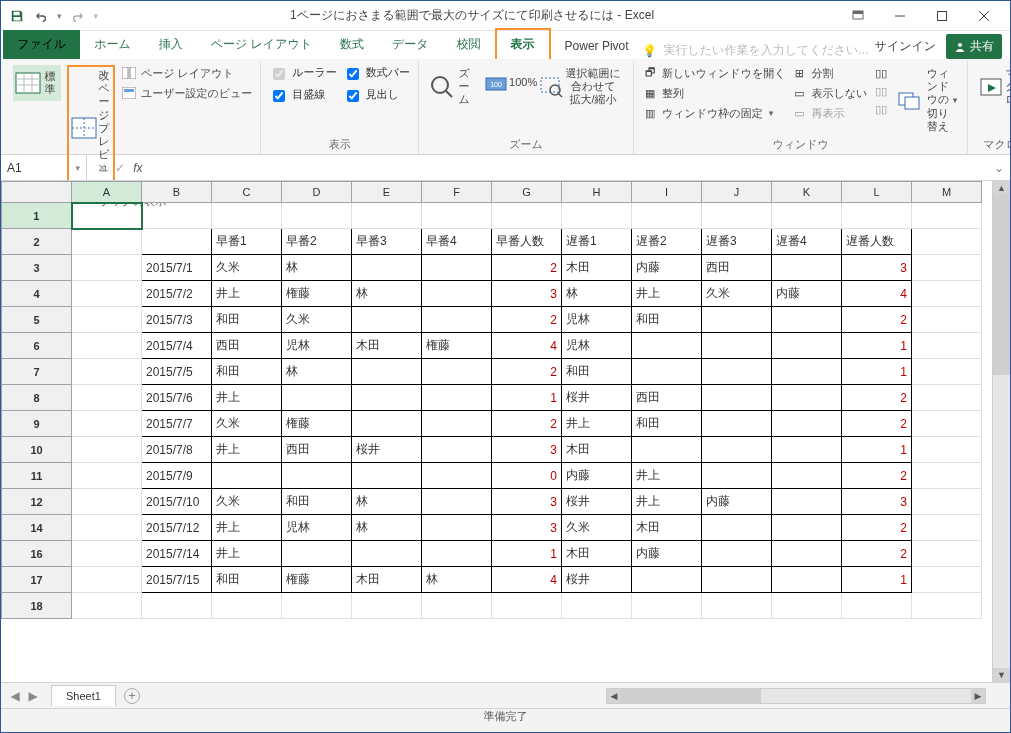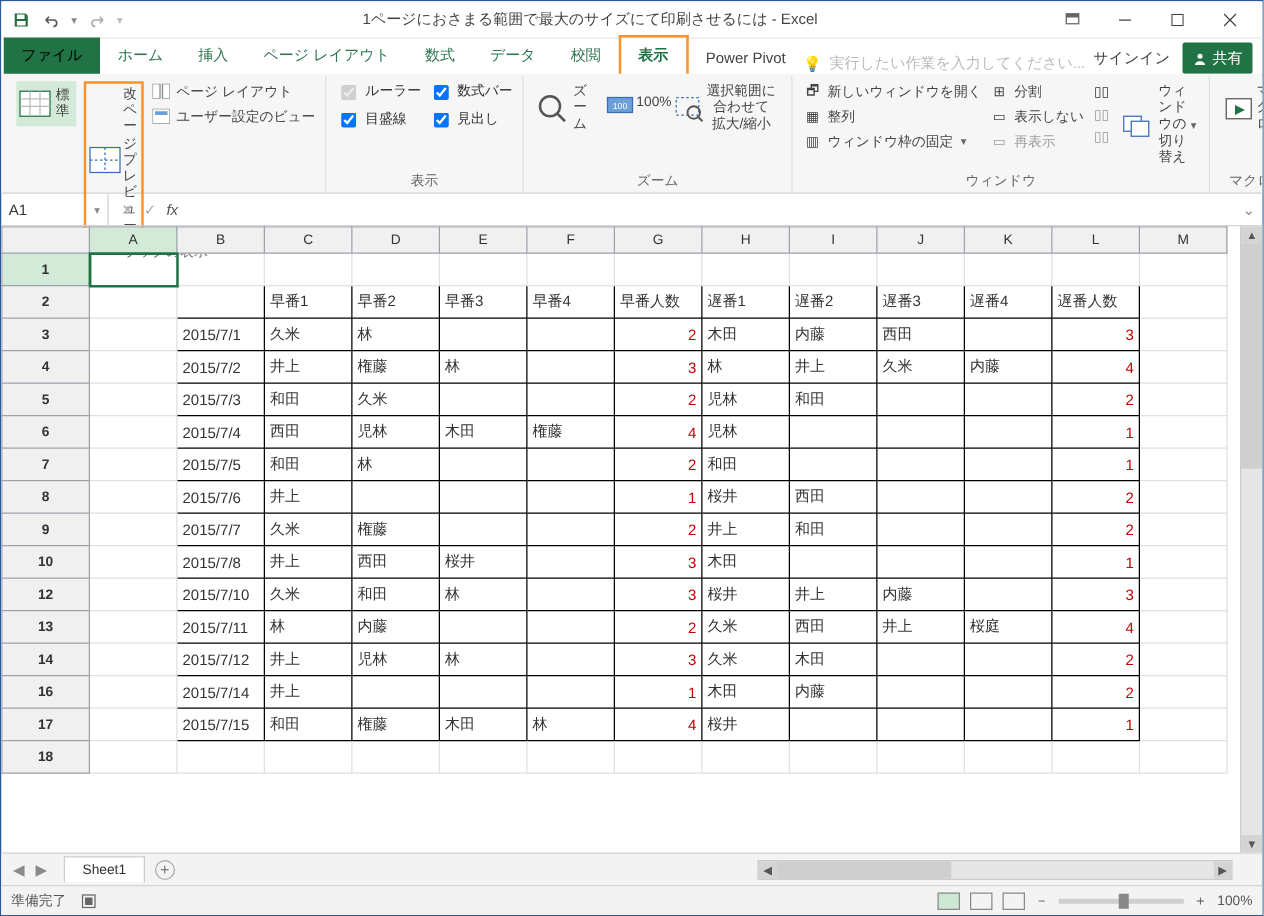--- a/index.html
+++ b/index.html
@@ -69,21 +69,21 @@
   .sheet-tabs{height:26px;display:flex;align-items:center;border-top:1px solid var(--border);background:#f3f3f3;}
   .nav-btns{display:flex;gap:2px;padding:0 6px;}
   .nav-btns span{color:#8a8a8a;width:16px;text-align:center;}
   .sheet-tab{background:#fff;border:1px solid #ccc;border-bottom:none;padding:4px 14px;font-size:11px;margin-left:4px;}
   .add-sheet{margin-left:8px;width:16px;height:16px;border:1px solid #aaa;border-radius:50%;display:flex;align-items:center;justify-content:center;color:#666;font-size:12px;}
   .hscroll{margin-left:auto;width:380px;height:16px;background:#e6e6e6;border:1px solid #ccc;position:relative;margin-right:24px;display:flex;align-items:center;}
   .hscroll .thumb{position:absolute;left:14px;width:140px;height:100%;background:#cfcfcf;}
   .hscroll .arrow{position:absolute;width:14px;height:100%;background:#d4d4d4;display:flex;align-items:center;justify-content:center;font-size:9px;color:#555;}
   .hscroll .arrow.r{right:0;}
 
-  .status-bar{height:24px;display:flex;align-items:center;background:#f3f3f3;border-top:1px solid var(--border);padding:0 8px;font-size:11px;color:#555;gap:12px;}
+  .status-bar{height:24px;display:flex;align-items:center;background:#f3f3f3;border-top:1px solid var(--border);padding:0 8px;font-size:11px;color:#555;gap:12px;flex-direction:column;}
   .status-bar .right{margin-left:auto;display:flex;align-items:center;gap:8px;}
   .view-ico{width:18px;height:14px;border:1px solid #8a8a8a;}
   .zoom-slider{width:100px;height:4px;background:#cfcfcf;position:relative;}
   .zoom-slider .tick{position:absolute;top:-3px;width:1px;height:10px;background:#555;left:50%;}
   .zoom-slider .handle{position:absolute;top:-4px;width:8px;height:12px;background:#888;left:48%;}
   .vscroll{position:absolute;right:0;top:0;width:18px;height:100%;background:#e6e6e6;border-left:1px solid #ccc;}
   .vscroll .arrow{position:absolute;width:100%;height:14px;background:#d4d4d4;display:flex;align-items:center;justify-content:center;font-size:9px;color:#555;}
   .vscroll .arrow.b{bottom:0;}
   .vscroll .thumb{position:absolute;top:14px;width:100%;height:180px;background:#cfcfcf;}
 </style>
@@ -541,49 +541,49 @@
               <td class="cell tbl"></td>
               <td class="cell tbl num-red">3</td>
               <td class="cell tbl">木田</td>
               <td class="cell tbl"></td>
               <td class="cell tbl"></td>
               <td class="cell tbl"></td>
               <td class="cell tbl num-red">1</td>
               <td class="cell"></td>
             </tr>
             <tr>
+              <th class="row-hdr">11</th>
+              <td class="cell"></td>
+              <td class="cell tbl text-right">2015/7/9</td>
+              <td class="cell tbl"></td>
+              <td class="cell tbl"></td>
+              <td class="cell tbl"></td>
+              <td class="cell tbl"></td>
+              <td class="cell tbl num-red">0</td>
+              <td class="cell tbl">内藤</td>
+              <td class="cell tbl">井上</td>
+              <td class="cell tbl"></td>
+              <td class="cell tbl"></td>
+              <td class="cell tbl num-red">2</td>
+              <td class="cell"></td>
+            </tr>
+            <tr>
               <th class="row-hdr">12</th>
               <td class="cell"></td>
               <td class="cell tbl text-right">2015/7/10</td>
               <td class="cell tbl">久米</td>
               <td class="cell tbl">和田</td>
               <td class="cell tbl">林</td>
               <td class="cell tbl"></td>
               <td class="cell tbl num-red">3</td>
               <td class="cell tbl">桜井</td>
               <td class="cell tbl">井上</td>
               <td class="cell tbl">内藤</td>
               <td class="cell tbl"></td>
               <td class="cell tbl num-red">3</td>
-              <td class="cell"></td>
-            </tr>
-            <tr>
-              <th class="row-hdr">13</th>
-              <td class="cell"></td>
-              <td class="cell tbl text-right">2015/7/11</td>
-              <td class="cell tbl">林</td>
-              <td class="cell tbl">内藤</td>
-              <td class="cell tbl"></td>
-              <td class="cell tbl"></td>
-              <td class="cell tbl num-red">2</td>
-              <td class="cell tbl">久米</td>
-              <td class="cell tbl">西田</td>
-              <td class="cell tbl">井上</td>
-              <td class="cell tbl">桜庭</td>
-              <td class="cell tbl num-red">4</td>
               <td class="cell"></td>
             </tr>
             <tr>
               <th class="row-hdr">14</th>
               <td class="cell"></td>
               <td class="cell tbl text-right">2015/7/12</td>
               <td class="cell tbl">井上</td>
               <td class="cell tbl">児林</td>
               <td class="cell tbl">林</td>
               <td class="cell tbl"></td>

